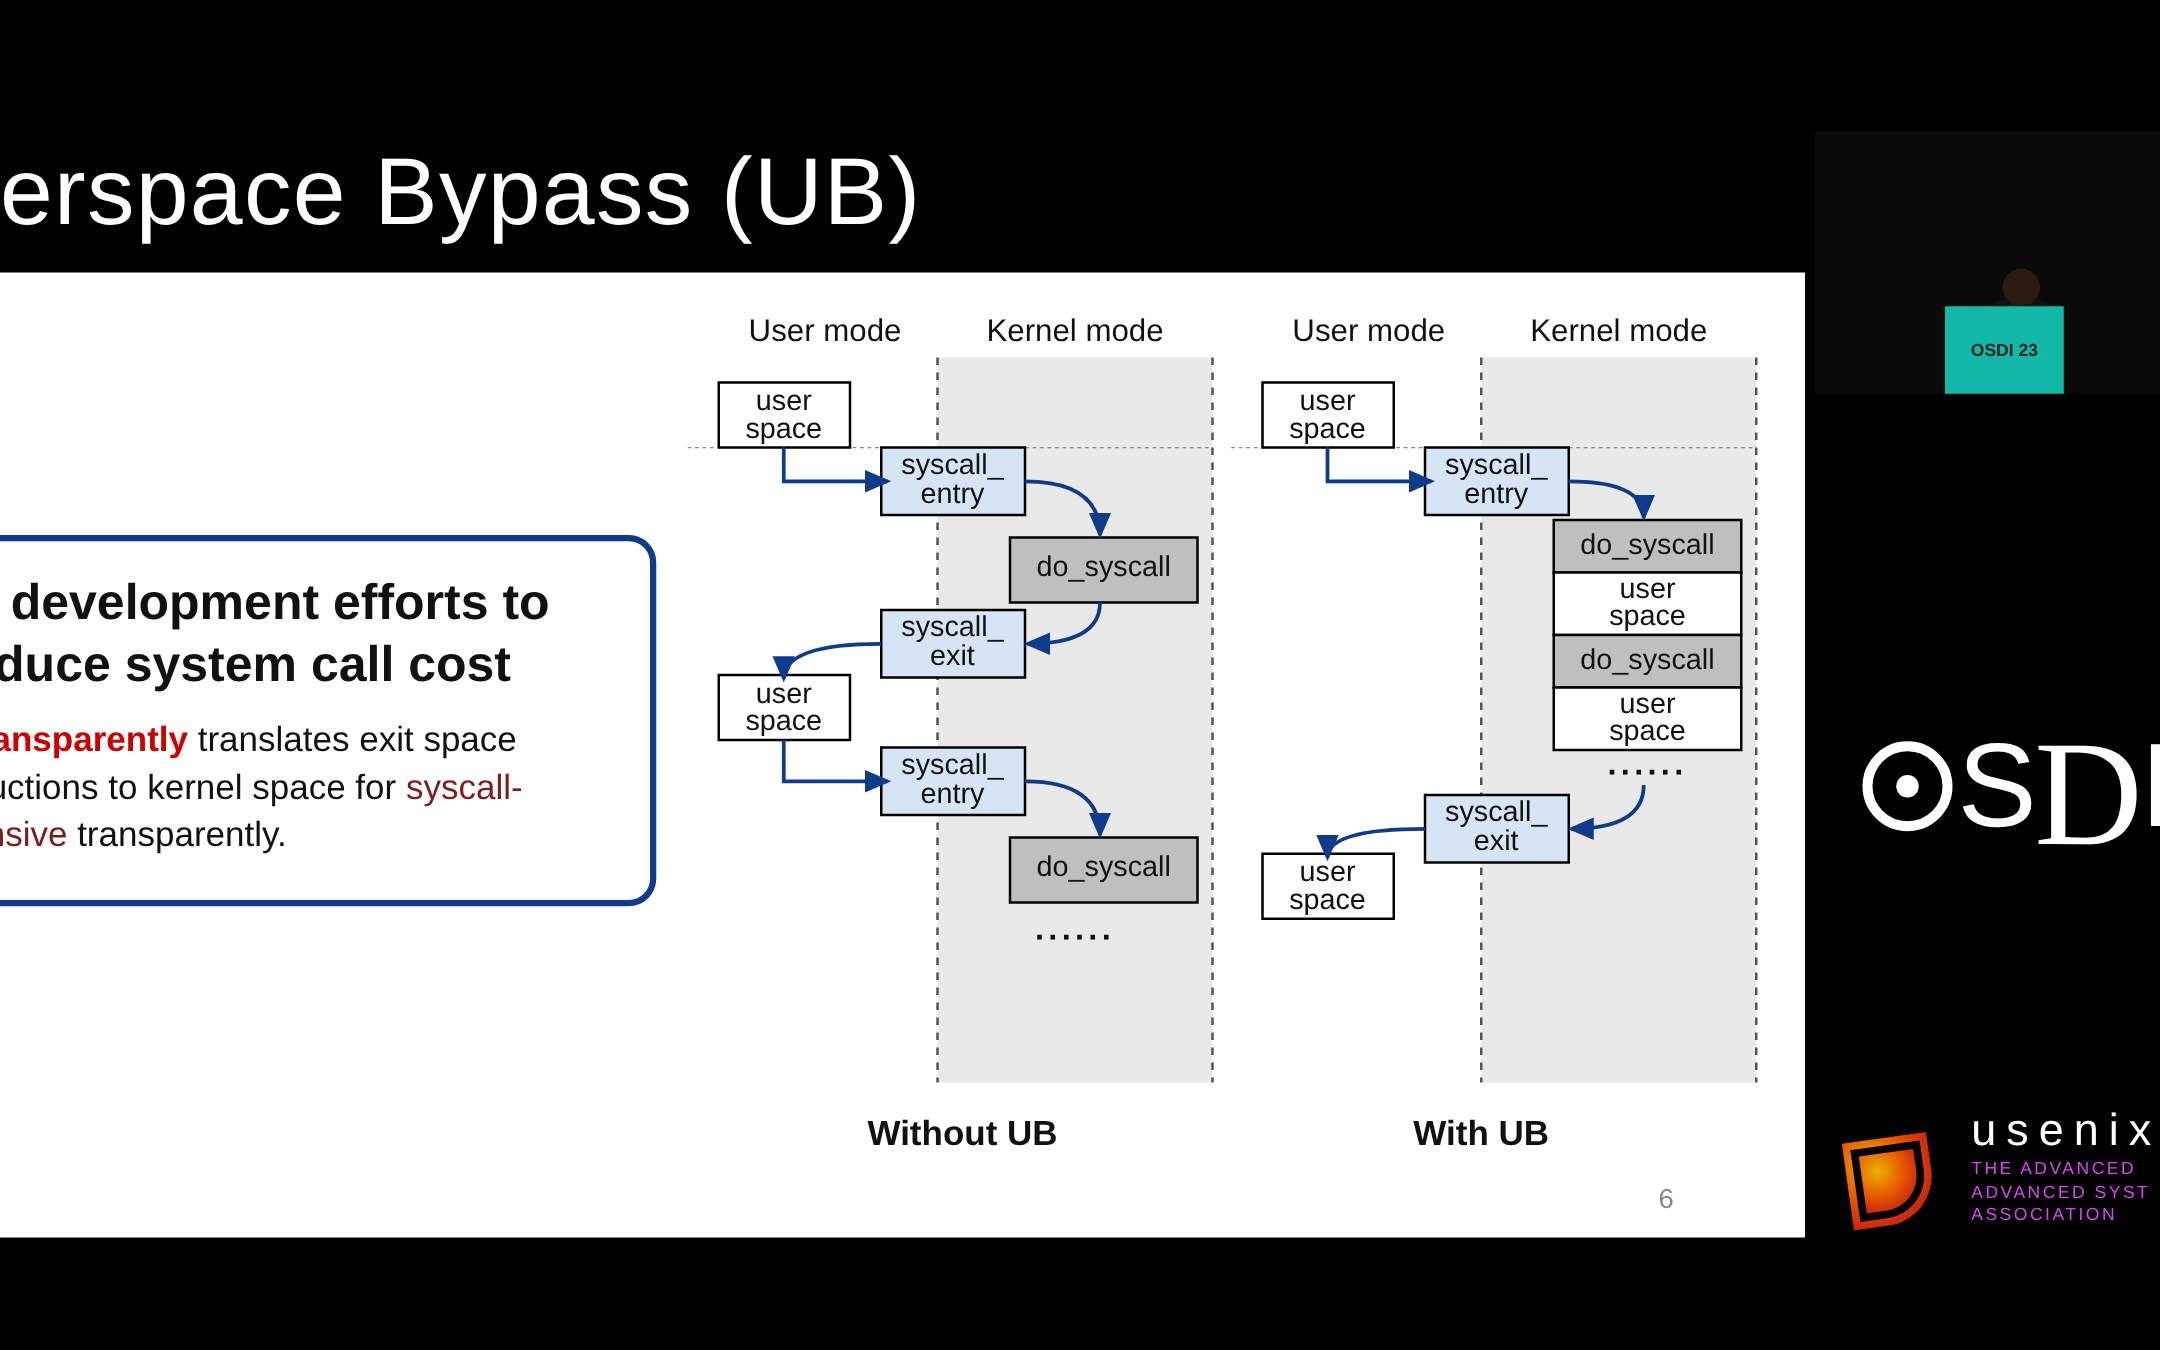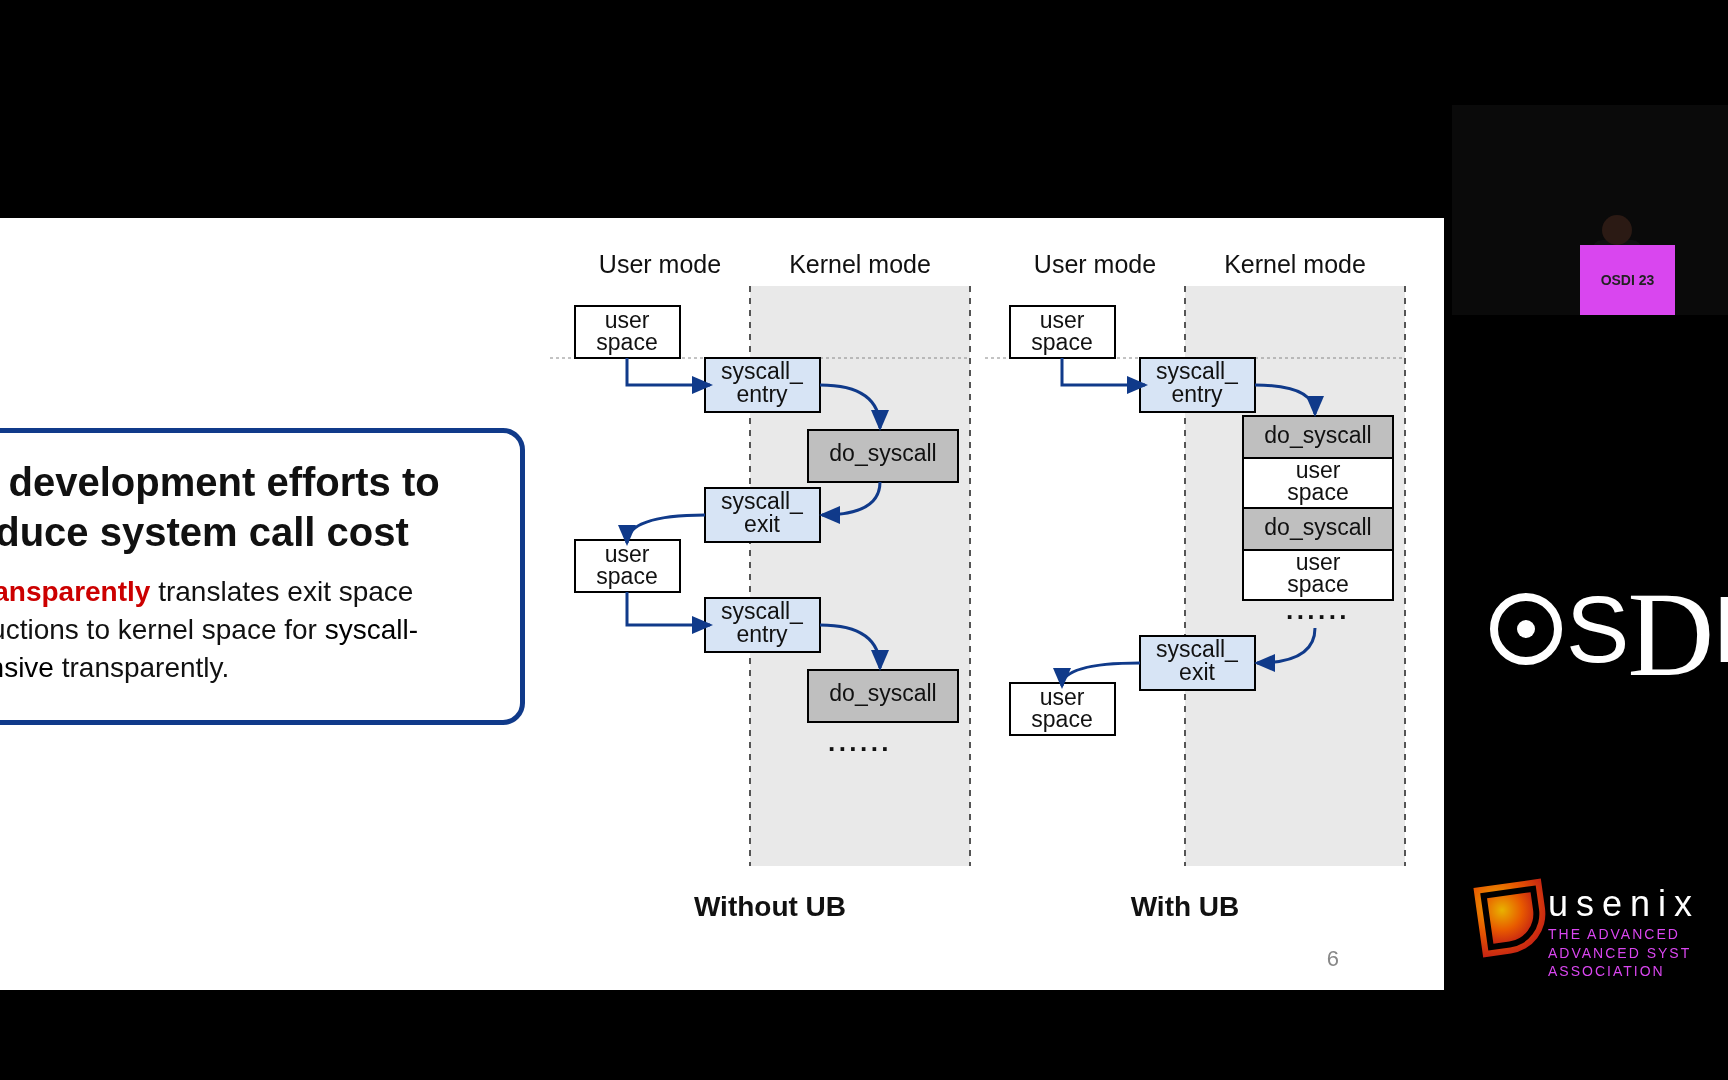--- a/index.html
+++ b/index.html
@@ -50,21 +50,21 @@
     color: #111;
     line-height: 1.25;
     margin-bottom: 16px;
   }
   .callout-body {
     font-size: 28px;
     color: #111;
     line-height: 1.35;
   }
   .callout-body .red { color: #c00; font-weight: 700; }
-  .callout-body .red-plain { color: #000000; font-weight: 400; }
+  .callout-body .red-plain { color: #7f1d1d; font-weight: 400; }
 
   .diagram {
     position: absolute;
     top: 10px;
     left: 550px;
     width: 880px;
     height: 700px;
   }
   .diagram svg { display:block; }
 
@@ -89,24 +89,24 @@
     position: absolute;
     top: 105px;
     left: 1452px;
     width: 280px;
     height: 210px;
     background: #0a0a0a;
   }
   .podium {
     position: absolute;
     bottom: 0;
-    left: 128px;
+    left: 104px;
     width: 95px;
     height: 70px;
-    background: #d946ef;
+    background: #14b8a6;
     display:flex; align-items:center; justify-content:center;
     font-size:14px; font-weight:700; color:#222;
   }
   .head {
     position:absolute;
     bottom: 70px; left:150px;
     width:30px; height:30px;
     background:#2b1a14; border-radius:50%;
   }
   .body-shape {
@@ -131,21 +131,21 @@
     width: 72px; height:72px; border:8px solid #fff; border-radius:50%;
     display:inline-flex; align-items:center; justify-content:center;
     margin-right: 4px;
   }
   .osdi-dot { width:18px; height:18px; background:#fff; border-radius:50%; }
 
   .usenix {
     position:absolute;
     bottom: 100px;
     left: 1478px;
-    display:flex; align-items:flex-start; gap:2px;
+    display:flex; align-items:flex-end; gap:31px;
   }
   .usenix-flame {
     width: 68px; height: 70px;
     border-radius: 0 0 40px 0;
     background: radial-gradient(circle at 30% 30%, #e8b200 0%, #e85a00 40%, #b00020 100%);
     transform: rotate(-8deg);
     position: relative;
   }
   .usenix-flame::before {
     content:"";
@@ -160,20 +160,21 @@
     background: radial-gradient(circle at 30% 30%, #e8b200 0%, #e85a00 45%, #b00020 100%);
   }
   .usenix-text { color:#fff; }
   .usenix-main { font-size:36px; letter-spacing:8px; font-weight:400; font-family: Arial, sans-serif;}
   .usenix-sub { font-size:14px; letter-spacing:2px; line-height:1.3; color:#d946ef; font-family: Arial, sans-serif;}
 </style>
 </head>
 <body>
 
 <div class="stage">
+  <div class="title-bar">erspace Bypass (UB)</div>
 
   <div class="slide">
 
     <div class="callout">
       <div class="callout-title">
         <span>o development efforts to</span><br>
         <span>educe system call cost</span>
       </div>
       <div class="callout-body">
         <span class="red">transparently</span><span> translates exit space</span><br>

